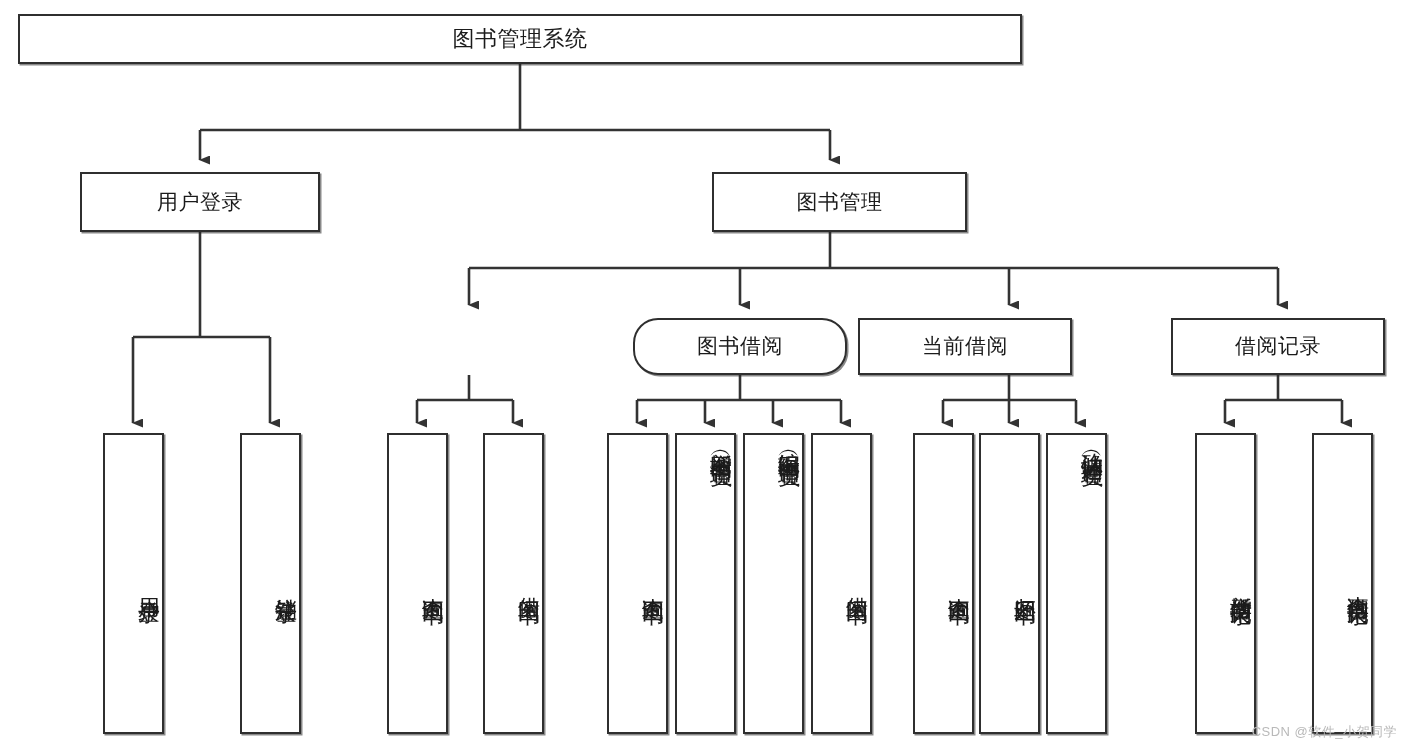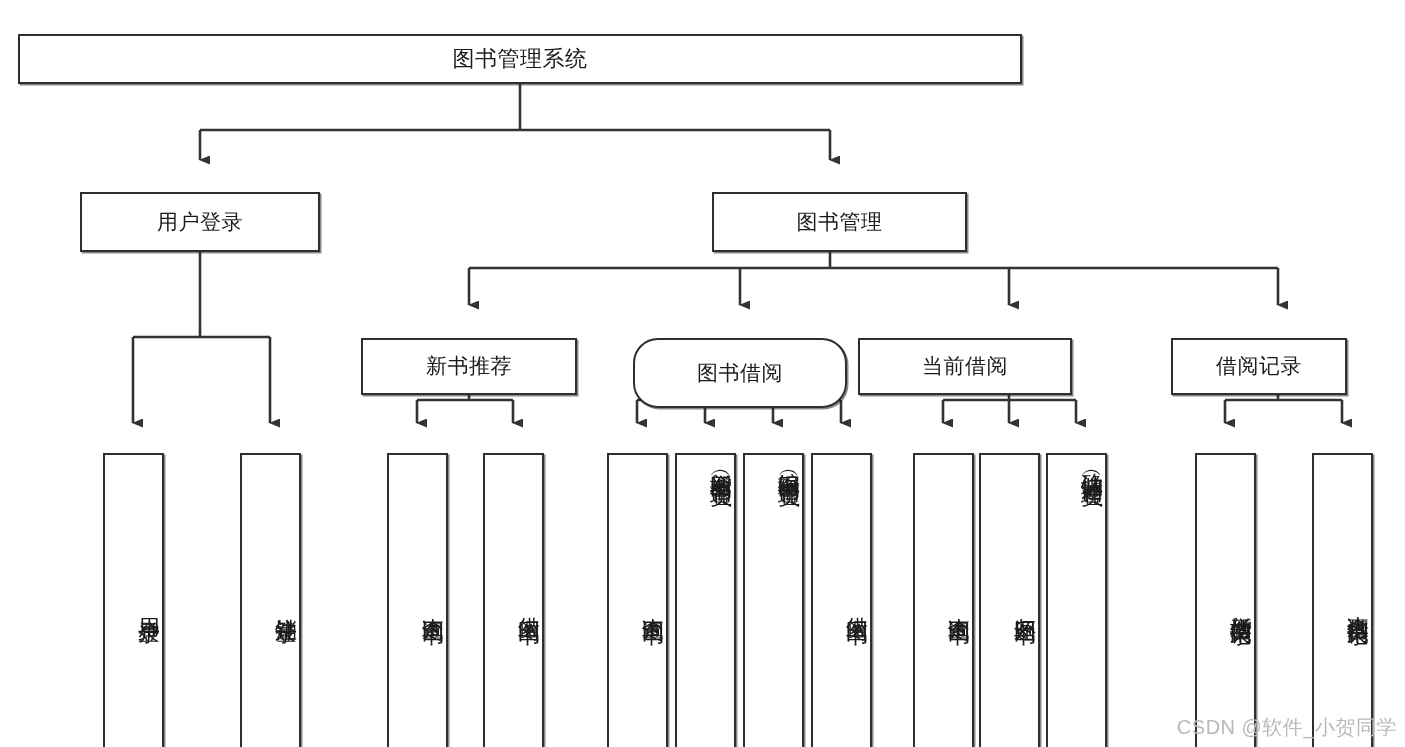--- a/index.html
+++ b/index.html
@@ -28,21 +28,20 @@
   }
   .node {
     position: absolute;
     box-sizing: border-box;
     border: 2px solid #2f2f2f;
     background: #ffffff;
     display: flex;
     align-items: center;
     justify-content: center;
     box-shadow: 1.5px 1.5px 0 0 rgba(40,40,40,0.55);
-    margin-top: 20px;
   }
   .node-label {
     color: #1b1b1b;
     text-align: center;
     line-height: 1.15;
     white-space: nowrap;
   }
   .node.horizontal .node-label {
     font-size: 21px;
     letter-spacing: 0.5px;
@@ -67,21 +66,21 @@
   .node.vertical.center-text {
     align-items: center;
   }
   .node.vertical.top-text {
     align-items: flex-start;
   }
   #watermark {
     position: absolute;
     right: 8px;
     bottom: 6px;
-    font-size: 20px;
+    font-size: 13px;
     color: #b9b9b9;
     letter-spacing: 0.5px;
     white-space: nowrap;
     user-select: none;
   }
 </style>
 </head>
 <body>
 
 <div id="diagram-root">
@@ -141,33 +140,30 @@
   </div>
 
   <div class="node horizontal" style="left:80px; top:172px; width:240px; height:60px;">
     <span class="node-label">用户登录</span>
   </div>
 
   <div class="node horizontal" style="left:712px; top:172px; width:255px; height:60px;">
     <span class="node-label">图书管理</span>
   </div>
 
-  <div class="node horizontal" style="left:361px; top:318px; width:216px; height:57px;">
-    <span class="node-label">新书推荐</span>
-  </div>
-
-  <div class="node horizontal" style="left:633px; top:318px; width:214px; height:70px;border-radius:25px;">
+
+  <div class="node horizontal" style="left:633px; top:318px; width:214px; height:57px;border-radius:25px;">
     <span class="node-label">图书借阅</span>
   </div>
 
   <div class="node horizontal" style="left:858px; top:318px; width:214px; height:57px;">
     <span class="node-label">当前借阅</span>
   </div>
 
-  <div class="node horizontal" style="left:1171px; top:318px; width:176px; height:57px;">
+  <div class="node horizontal" style="left:1171px; top:318px; width:214px; height:57px;">
     <span class="node-label">借阅记录</span>
   </div>
 
   <div class="node vertical center-text" style="left:103px; top:433px; width:61px; height:301px;">
     <span class="node-label">用户登录</span>
   </div>
 
   <div class="node vertical center-text" style="left:240px; top:433px; width:61px; height:301px;">
     <span class="node-label">注销登录</span>
   </div>

